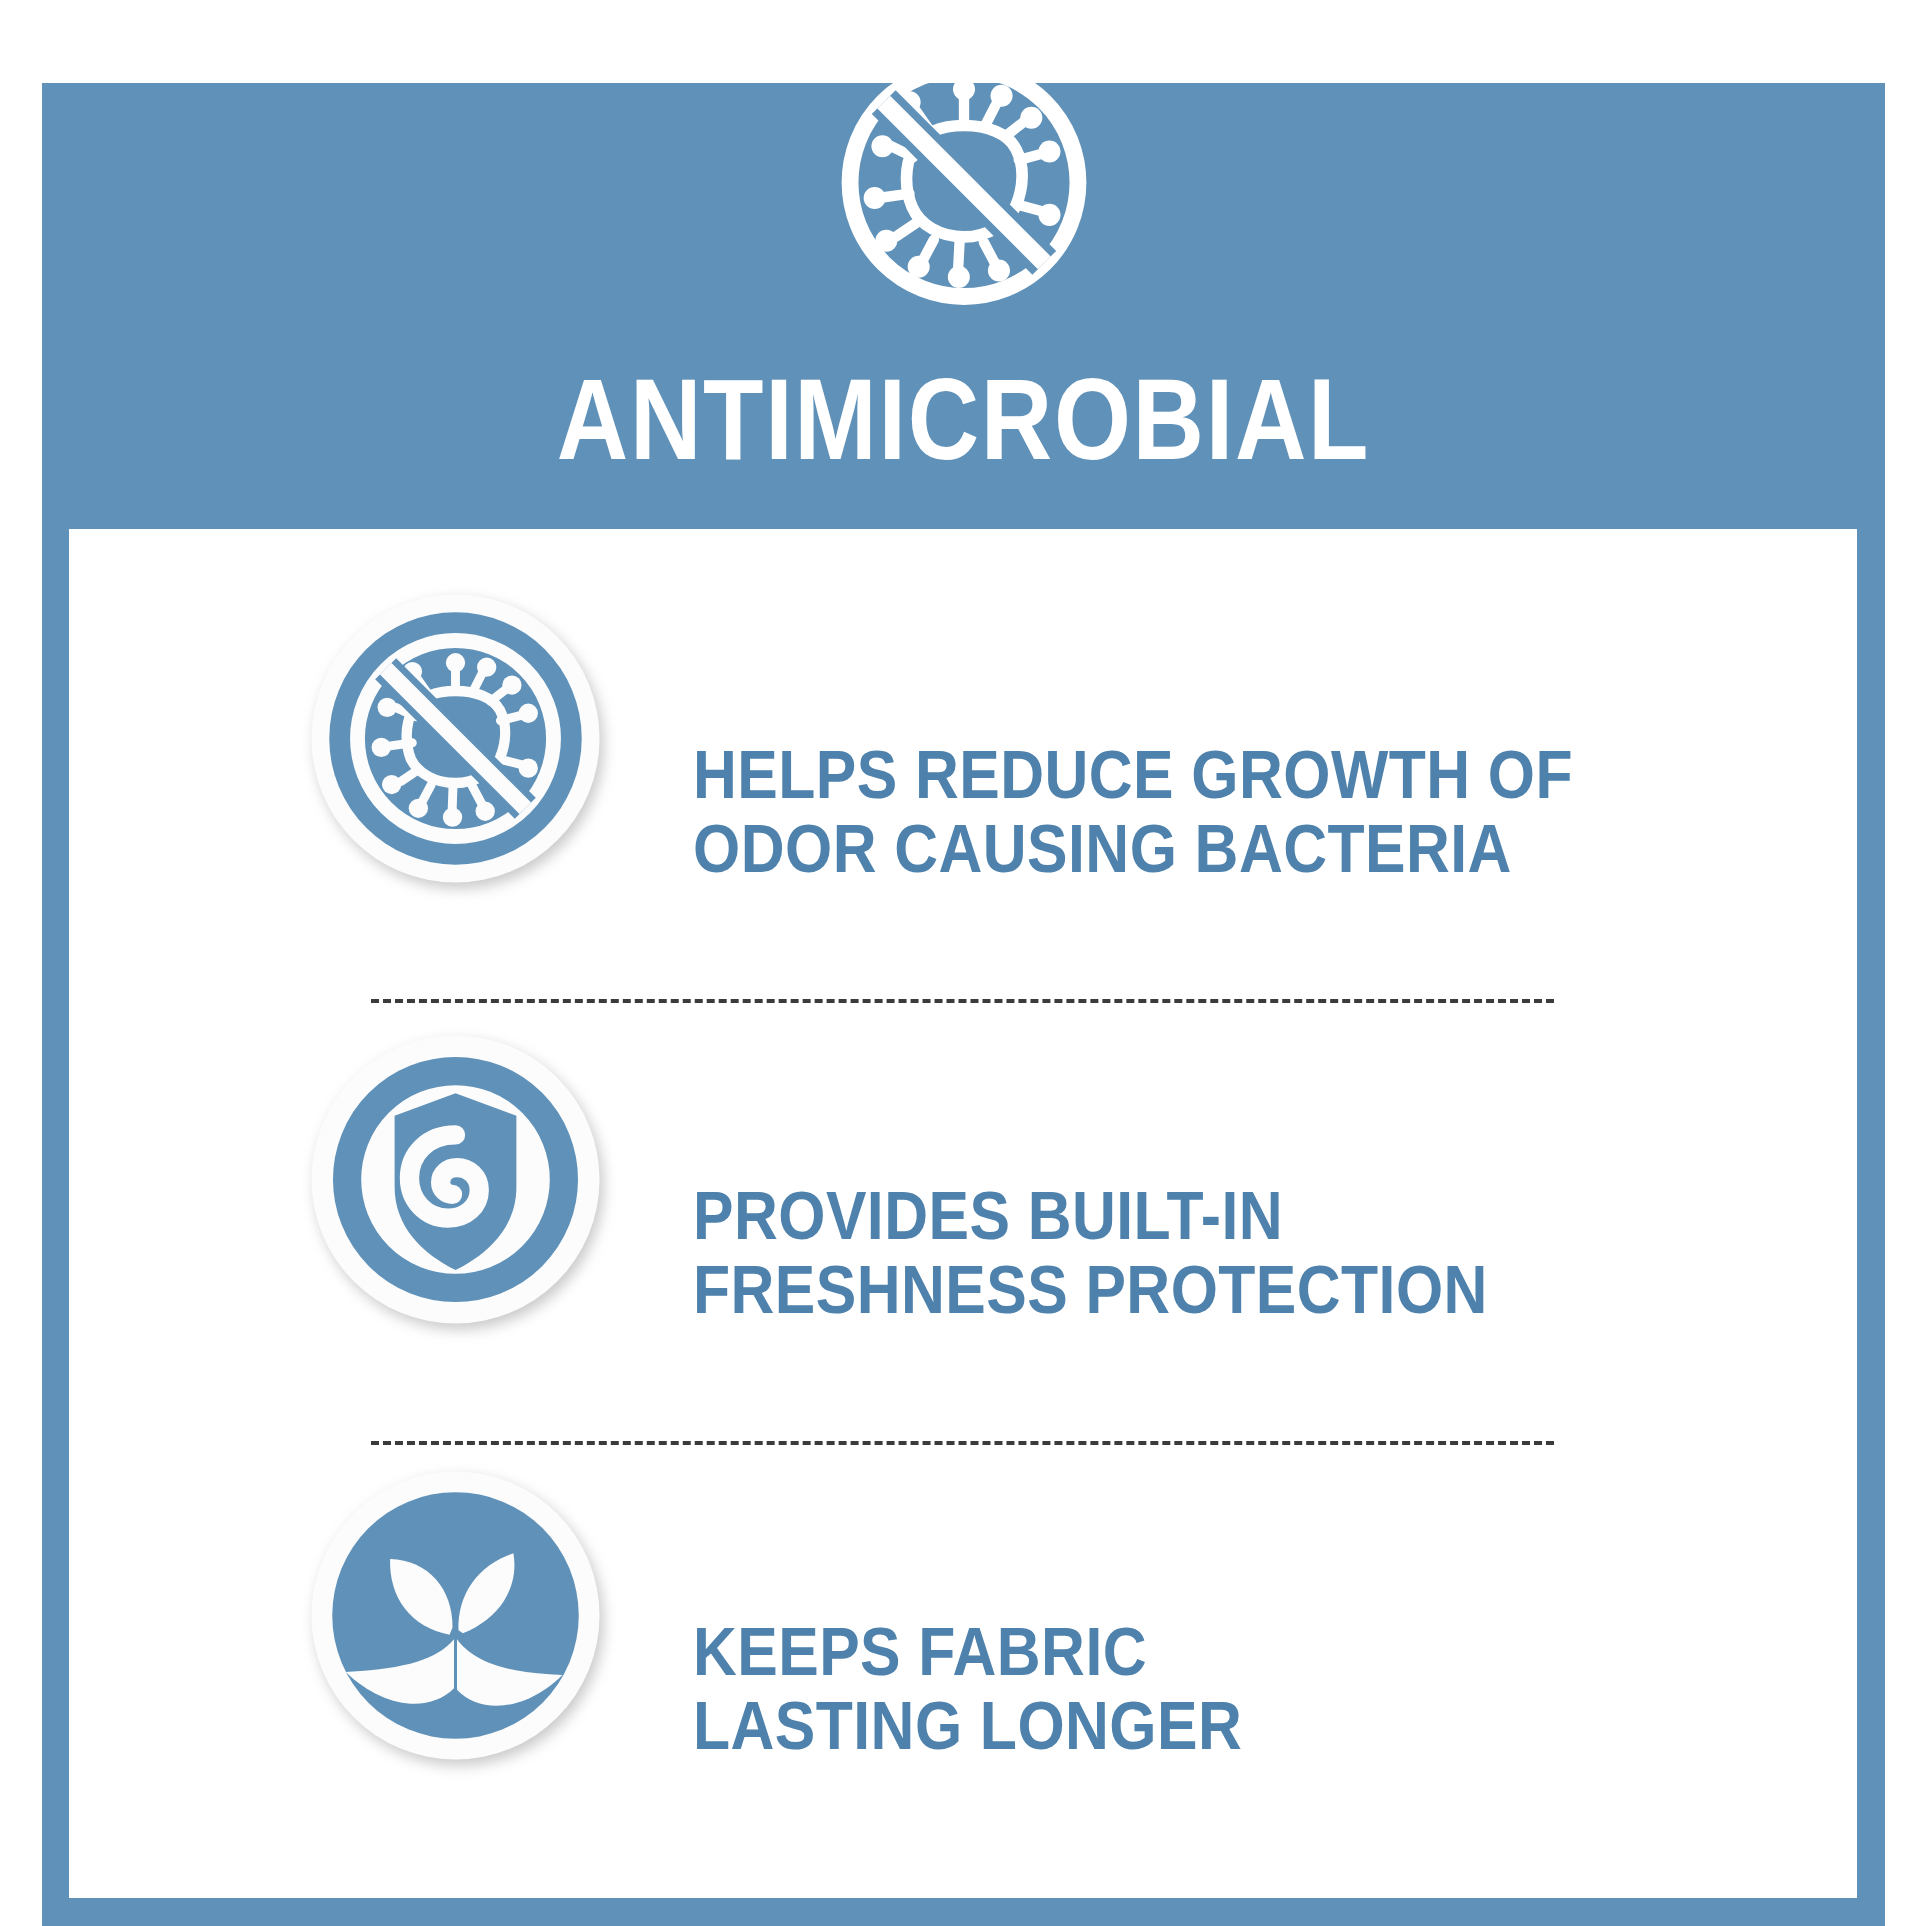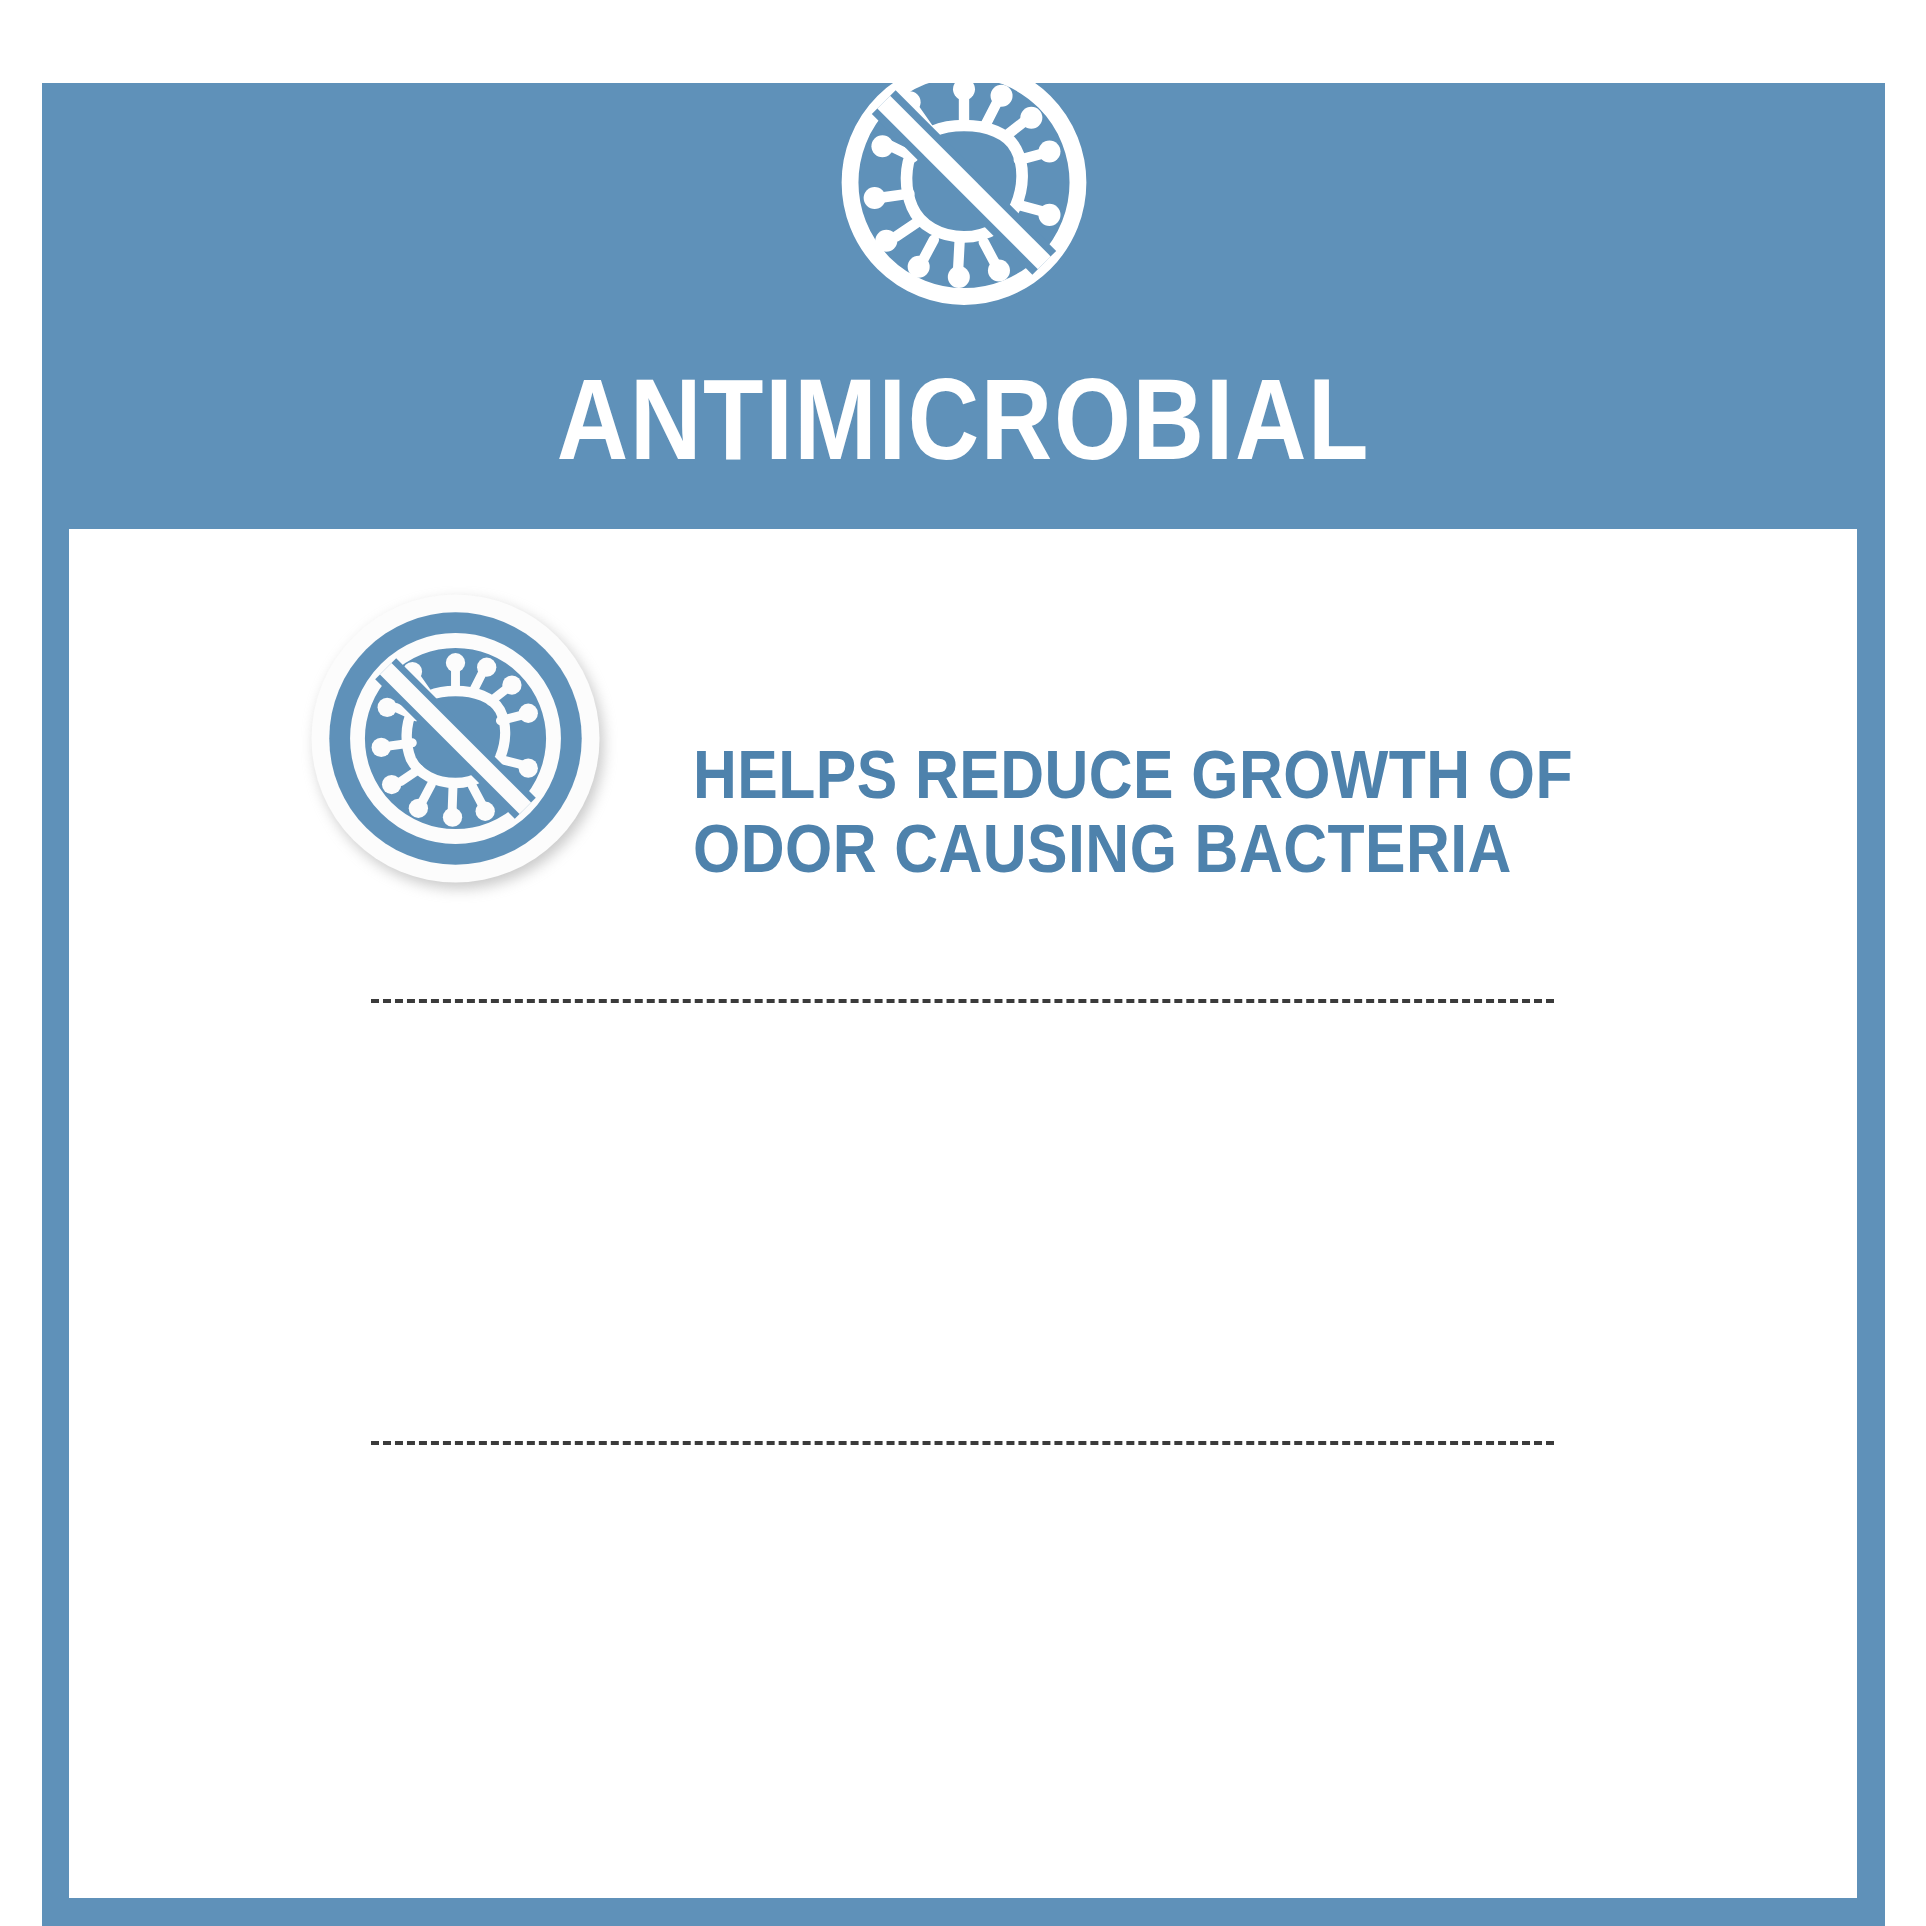--- a/index.html
+++ b/index.html
@@ -271,18 +271,77 @@
       </svg>
     </div>
     <div class="feature-text">
       <span class="line">HELPS REDUCE GROWTH OF</span>
       <span class="line">ODOR CAUSING BACTERIA</span>
     </div>
   </div>
 
   <div class="divider" id="divider-0"></div>
 
+  <div class="feature-row" id="row-1">
+    <div class="feature-icon">
+      <svg viewBox="0 0 200 200" xmlns="http://www.w3.org/2000/svg">
+
+        <circle cx="100" cy="100" r="97" fill="#FCFCFC"></circle>
+
+        <circle cx="100" cy="100" r="73" fill="none" stroke="#5F91B9" stroke-width="19"></circle>
+
+        <path d="M100 42
+                 L141 57
+                 L141 105
+                 C141 132 122 150 100 161
+                 C78 150 59 132 59 105
+                 L59 57 Z" fill="#5F91B9"></path>
+
+        <path d="M100 70
+                 C81 70 69 83 69 99
+                 C69 114 80 126 95 126
+                 C107 126 116 118 116 107
+                 C116 98 109 92 101 92
+                 C95 92 90 96 90 102
+                 C90 107 94 110 98 110" fill="none" stroke="#FCFCFC" stroke-width="13" stroke-linecap="round" stroke-linejoin="round"></path>
+      </svg>
+    </div>
+    <div class="feature-text">
+      <span class="line">PROVIDES BUILT-IN</span>
+      <span class="line">FRESHNESS PROTECTION</span>
+    </div>
+  </div>
 
   <div class="divider" id="divider-1"></div>
 
+  <div class="feature-row" id="row-2">
+    <div class="feature-icon">
+      <svg viewBox="0 0 200 200" xmlns="http://www.w3.org/2000/svg">
+
+        <circle cx="100" cy="100" r="97" fill="#FCFCFC"></circle>
+
+        <circle cx="100" cy="100" r="83" fill="#5F91B9"></circle>
+
+        <path d="M96 113
+                 C70 108 55 88 56 62
+                 C82 63 98 82 98 108 Z" fill="#FCFCFC"></path>
+
+        <path d="M102 110
+                 C101 86 115 66 139 58
+                 C143 82 129 102 105 112 Z" fill="#FCFCFC"></path>
+
+        <path d="M99 116
+                 C88 129 68 136 26 138
+                 C51 162 82 166 99 149 Z" fill="#FCFCFC"></path>
+
+        <path d="M101 116
+                 C112 131 134 139 172 140
+                 C148 164 117 167 101 150 Z" fill="#FCFCFC"></path>
+      </svg>
+    </div>
+    <div class="feature-text">
+      <span class="line">KEEPS FABRIC</span>
+      <span class="line">LASTING LONGER</span>
+    </div>
+  </div>
 
 </div>
 
 
 </body></html>

